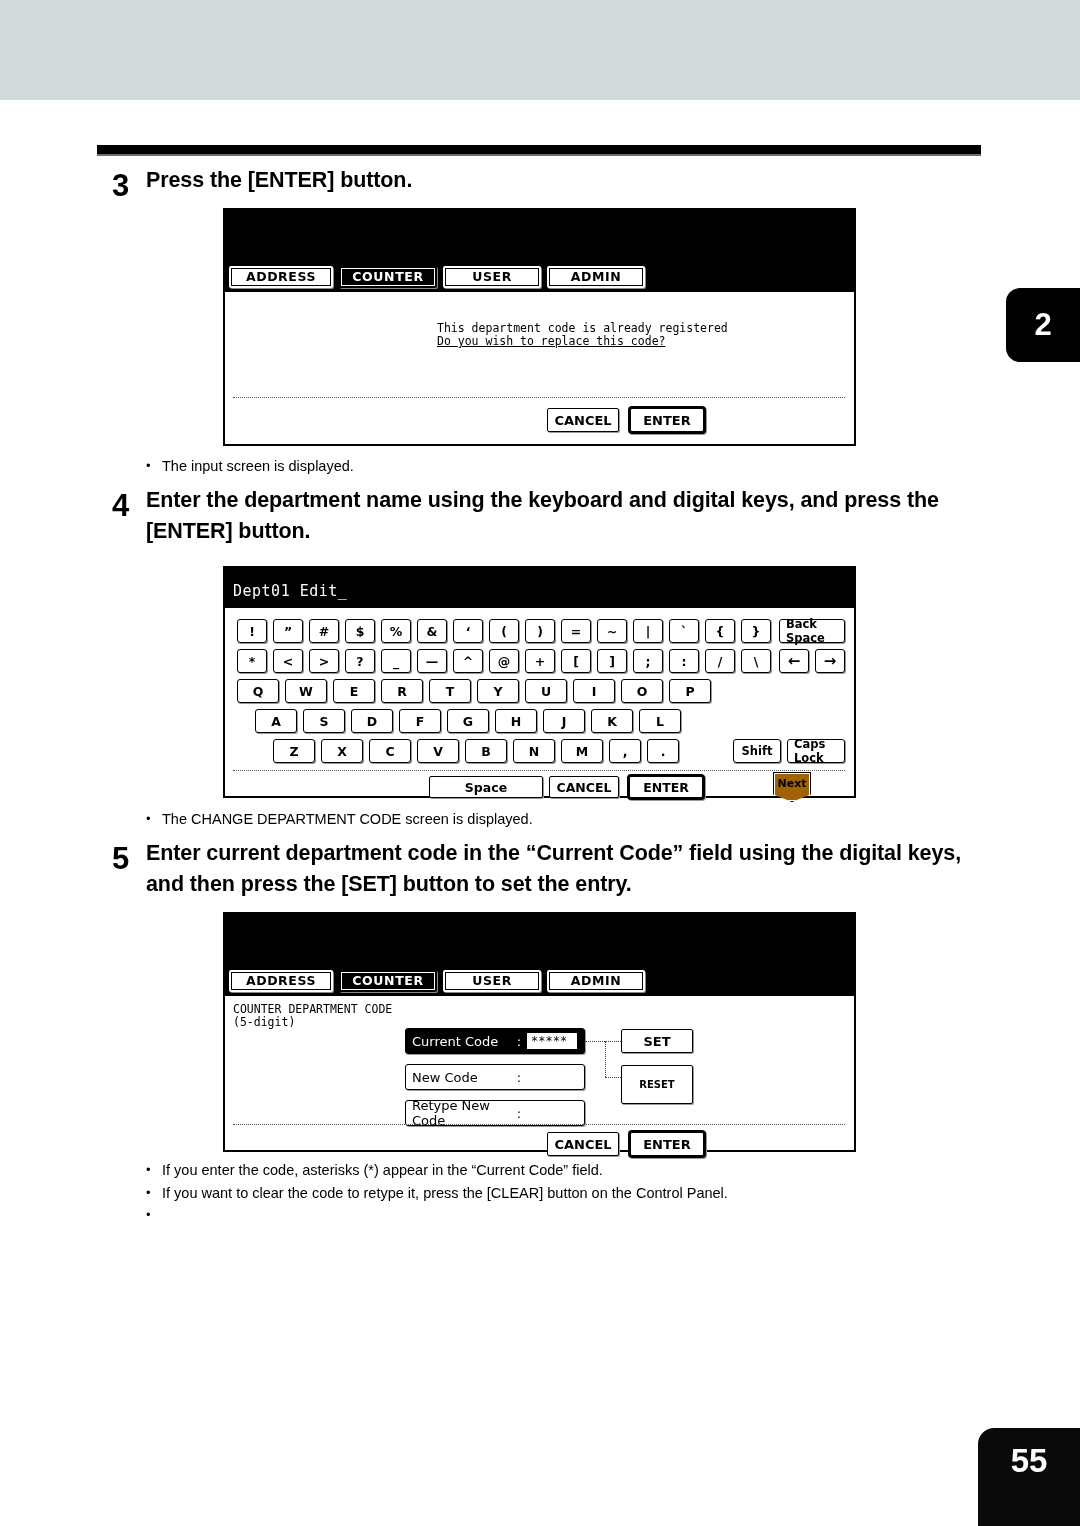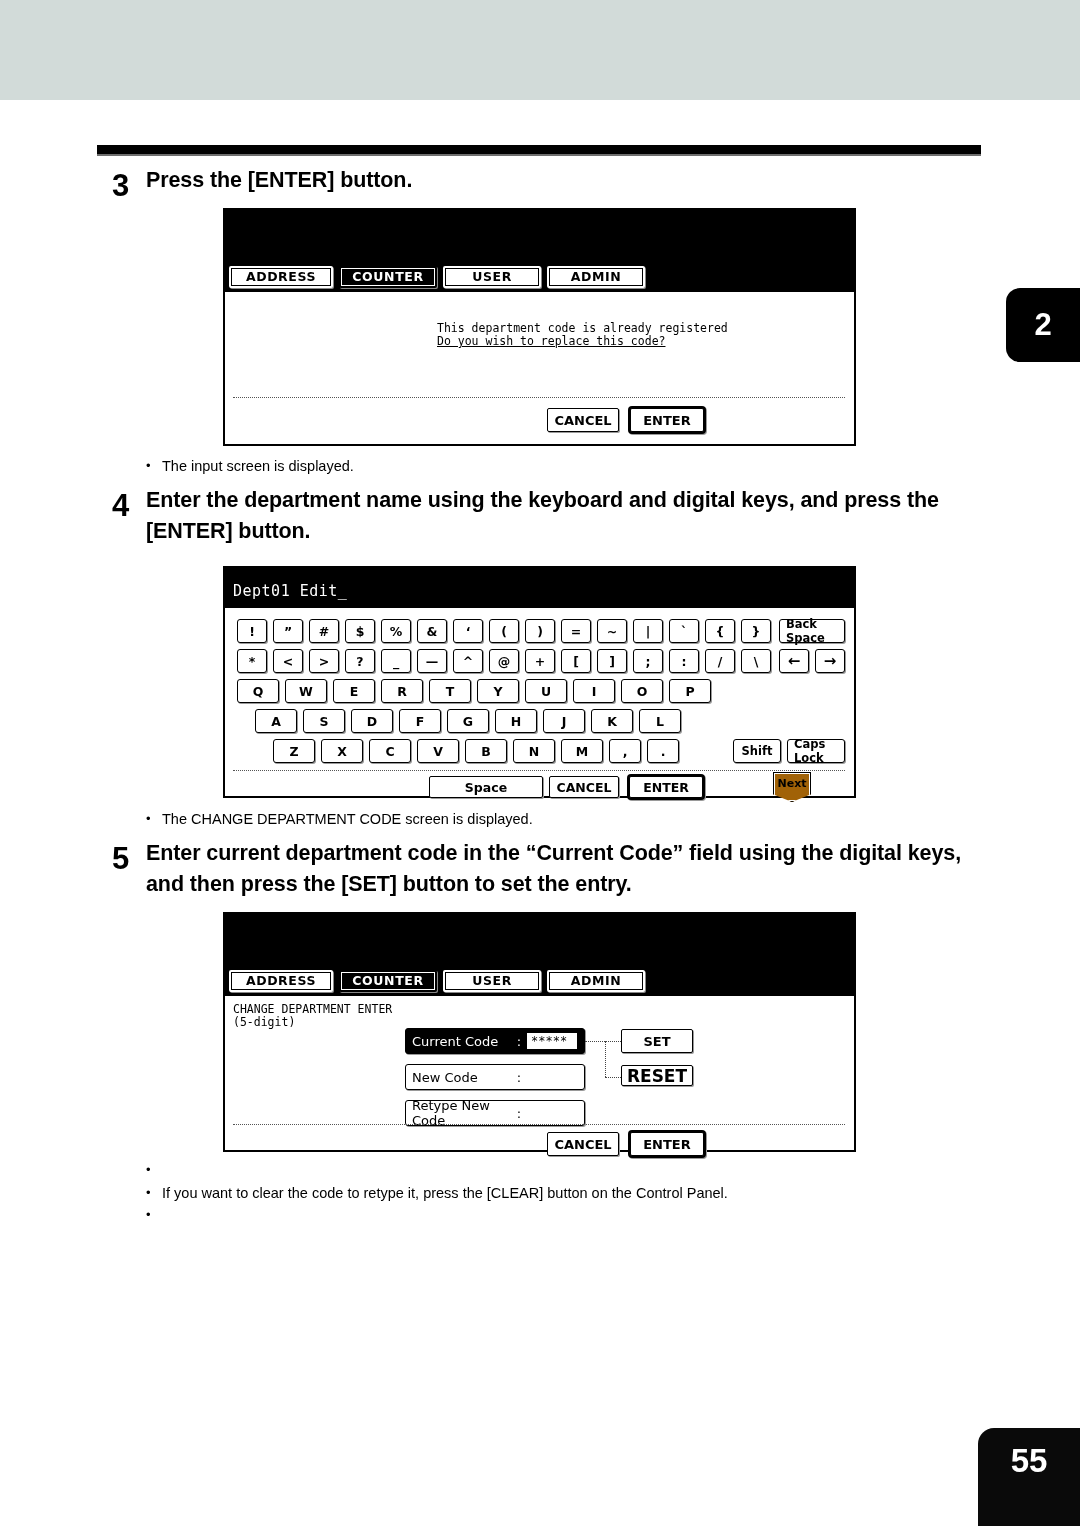--- a/index.html
+++ b/index.html
@@ -423,21 +423,21 @@
 <div class="lcd" style="left:223px; top:912px; width:633px; height:240px;">
   <div class="lcd-black" style="height:82px;"></div>
   <div class="lcd-body" style="height:154px;">
     <div class="tabrow" style="top:-26px;">
       <div class="tabbtn" style="width:104px;">ADDRESS</div>
       <div class="tabbtn sel" style="width:98px;">COUNTER</div>
       <div class="tabbtn" style="width:98px;">USER</div>
       <div class="tabbtn" style="width:98px;">ADMIN</div>
     </div>
 
-    <div class="screen-label" style="left:8px; top:6px;">CHANGE DEPARTMENT ENTER</div>
+    <div class="screen-label" style="left:8px; top:6px;">COUNTER DEPARTMENT CODE</div>
     <div class="screen-label" style="left:8px; top:19px;">(5-digit)</div>
 
     <div class="codefield hl" style="left:180px; top:32px; width:180px;">
       <span class="lbl">Current Code</span>
       <span class="colon">:</span>
       <span class="val">*****</span>
     </div>
 
     <div class="codefield" style="left:180px; top:68px; width:180px;justify-content:space-between;">
       <span class="lbl">New Code</span>
@@ -449,31 +449,32 @@
       <span class="lbl">Retype New Code</span>
       <span class="colon">:</span>
       <span style="min-width:52px;"></span>
     </div>
 
     <div class="connector" style="left:360px; top:45px; width:36px;"></div>
     <div class="connector-v" style="left:380px; top:45px; height:36px;"></div>
     <div class="connector" style="left:380px; top:81px; width:16px;"></div>
 
     <div class="lbtn" style="left:396px; top:33px; width:72px; height:24px; font-size:13px;">SET</div>
-    <div class="lbtn" style="left:396px; top:69px; width:72px; height:21px; font-size:17px;">RESET</div>
+    <div class="lbtn" style="left:396px; top:69px; width:72px; height:39px; font-size:10px;">RESET</div>
 
     <div class="dotted-sep" style="left:8px; top:128px; width:612px;"></div>
     <div class="lbtn" style="left:322px; top:136px; width:72px; height:24px; font-size:13px;">CANCEL</div>
     <div class="lbtn strong" style="left:405px; top:136px; width:74px; height:24px; font-size:13px;">ENTER</div>
   </div>
 </div>
 
 <div class="note-list" style="left:146px; top:1159px; width:800px;">
   <div class="row">
     <div class="bullet">•</div>
+    <div>If you enter the code, asterisks (*) appear in the “Current Code” field.</div>
   </div>
   <div class="row">
     <div class="bullet">•</div>
     <div>If you want to clear the code to retype it, press the [CLEAR] button on the Control Panel.</div>
   </div>
   <div class="row">
     <div class="bullet">•</div>
   </div>
 </div>
 

